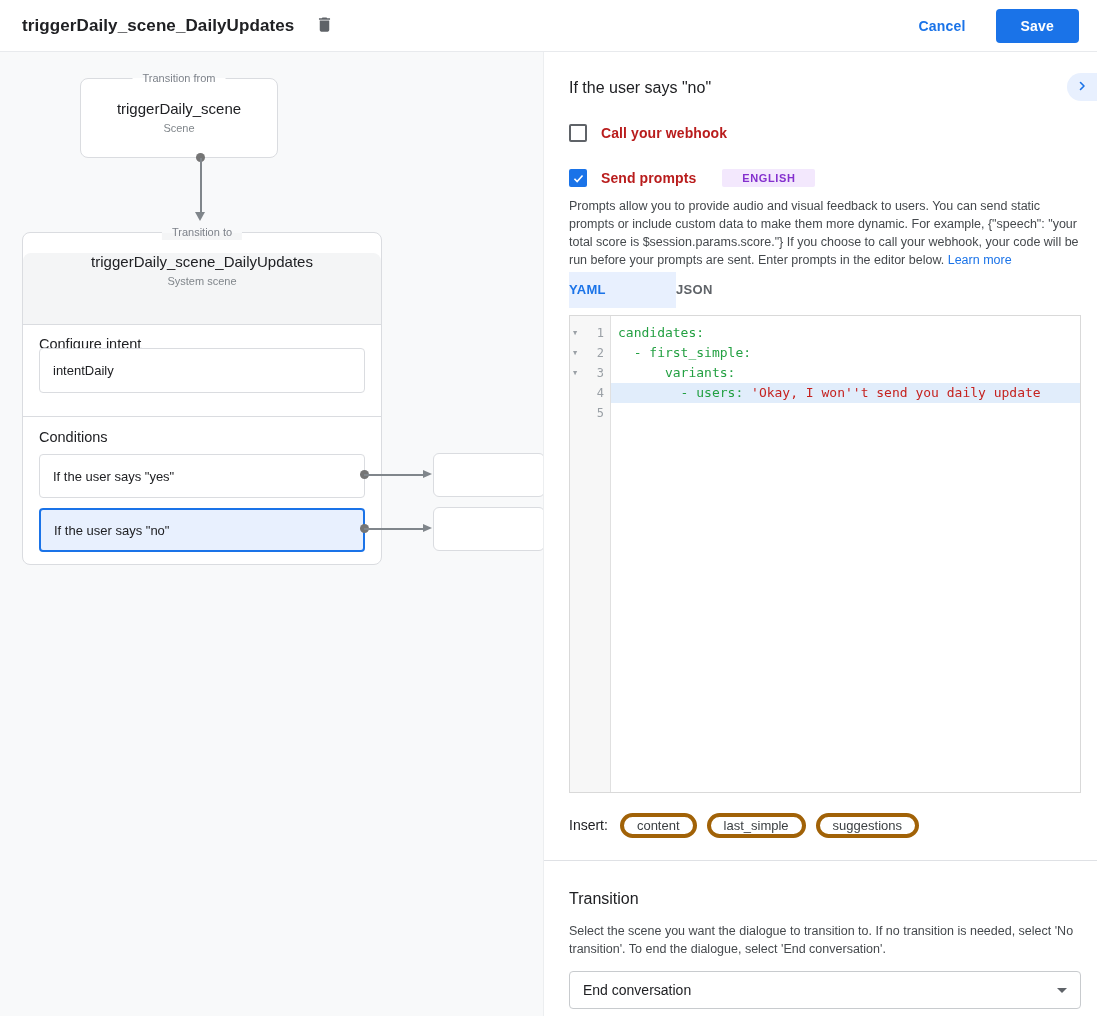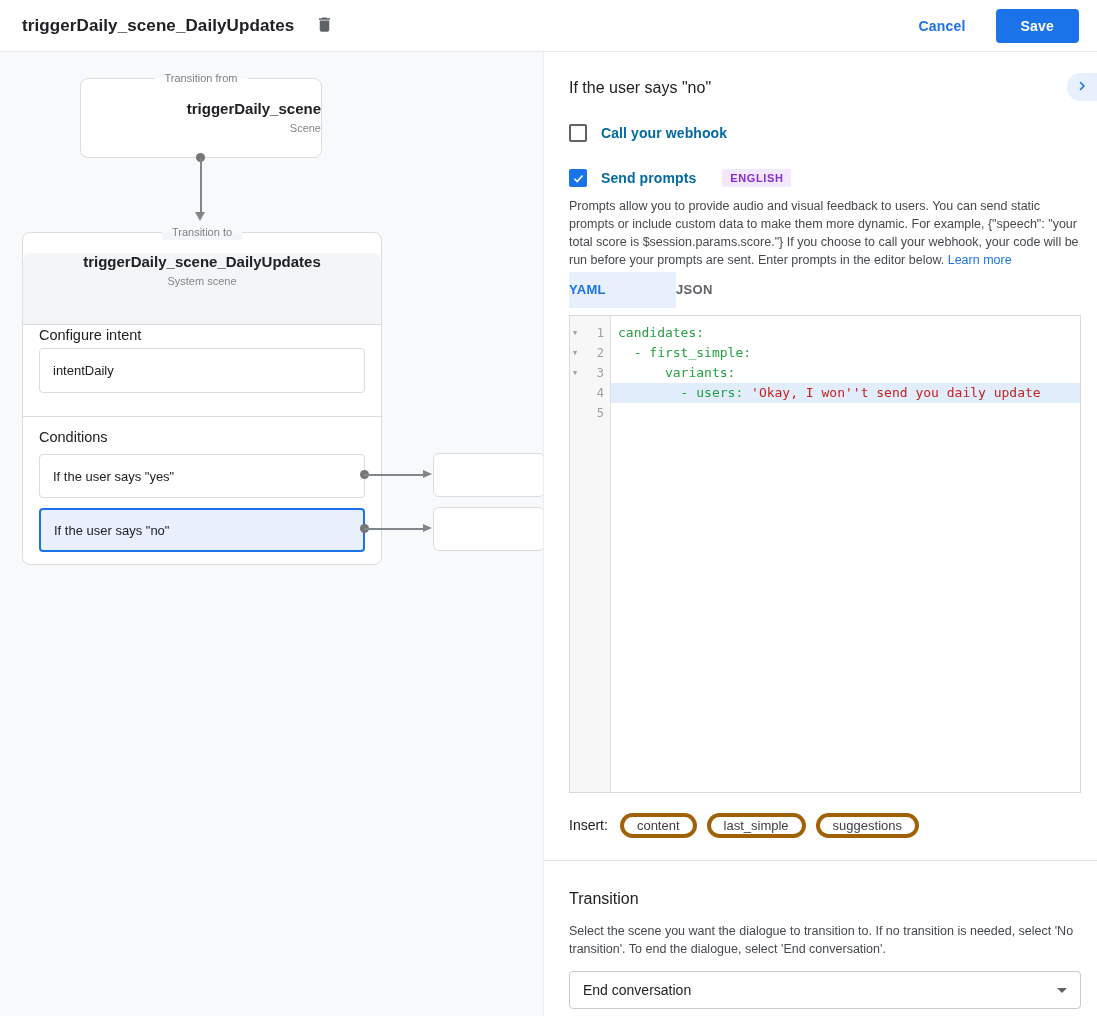--- a/index.html
+++ b/index.html
@@ -20,38 +20,38 @@
   .btn-save { background:var(--accent,#1a73e8); color:#fff; font-size:14px; font-weight:700;
     height:34px; padding:0 25px; border-radius:4px; letter-spacing:.2px; }
 
   
   .canvas { position:absolute; top:52px; left:0; width:543px; bottom:0; background:#f8f9fa; overflow:hidden; }
   .node { position:absolute; background:#fff; border:1px solid #dadce0; border-radius:8px; }
   .legend { position:absolute; top:-8px; left:50%; transform:translateX(-50%); font-size:11px;
     color:#7d828a; padding:0 10px; white-space:nowrap; line-height:15px; }
   .legend-from { background:linear-gradient(180deg,#f8f9fa 50%,#ffffff 50%); }
   .legend-to   { background:linear-gradient(180deg,#f8f9fa 50%,#f4f5f6 50%); }
-  .from-box { left:80px; top:26px; width:242px; height:80px; text-align:right; }
-  .node-title { font-size:15px; color:#202124; margin-top:21px;font-weight:bold; }
+  .from-box { left:80px; top:26px; width:198px; height:80px; text-align:center; }
+  .node-title { font-size:15px; color:#202124; margin-top:21px; }
   .node-sub { font-size:11px; color:#80868b; margin-top:5px; }
 
   .conn-dot { position:absolute; width:9px; height:9px; border-radius:50%; background:#757575; }
   .conn-vline { position:absolute; left:200px; top:106px; width:2px; height:55px; background:#80868b; }
   .arrow-down { position:absolute; left:195px; top:160px; width:0; height:0;
     border-left:5.5px solid transparent; border-right:5.5px solid transparent; border-top:9px solid #80868b; }
   .hline { position:absolute; height:2px; background:#80868b; }
   .arrow-right { position:absolute; width:0; height:0;
     border-top:4.5px solid transparent; border-bottom:4.5px solid transparent; border-left:9px solid #80868b; }
 
   .to-box { left:22px; top:180px; width:360px; height:333px; }
   .to-header { height:72px; background:#f4f5f6; border-bottom:1px solid #dadce0;
     border-radius:8px 8px 0 0; text-align:center; }
   .to-header .node-title { margin-top:20px; }
   .sec-label { position:absolute; left:16px; font-size:14.5px; color:#202124; }
-  .lbl-intent { top:94px; }
+  .lbl-intent { top:103px; }
   .intent-box { position:absolute; left:16px; top:115px; width:326px; height:45px; background:#fff;
     border:1px solid #dadce0; border-radius:4px; display:flex; align-items:center;
     padding-left:13px; font-size:13px; color:#202124; }
   .hdivider { position:absolute; left:0; right:0; top:183px; border-top:1px solid #dadce0; }
   .lbl-cond { top:196px; }
   .cond-list { position:absolute; left:16px; top:221px; width:326px; display:flex; flex-direction:column; gap:10px; }
   .cond { height:44px; background:#fff; border:1px solid #dadce0; border-radius:4px;
     display:flex; align-items:center; padding-left:13px; font-size:13px; color:#202124; }
   .cond.selected { background:var(--selected-bg,#e8f0fe); border:2px solid var(--accent,#1a73e8); }
   .target-box { position:absolute; left:433px; width:112px; height:44px; background:#fff;
@@ -64,23 +64,23 @@
   .collapse-btn { position:absolute; top:21px; right:0; width:30px; height:28px;
     background:var(--selected-bg,#e8f0fe); border-radius:14px 0 0 14px;
     display:flex; align-items:center; justify-content:center; z-index:5; }
   .panel-title { font-size:16px; font-weight:400; color:#202124; margin-top:22px; line-height:28px; }
   .chk-row { display:flex; align-items:center; gap:14px; height:20px; }
   .row1 { margin-top:21px; } .row2 { margin-top:25px; }
   .chk { width:18px; height:18px; border-radius:2px; flex:0 0 auto; display:flex;
     align-items:center; justify-content:center; }
   .chk.unchecked { border:2px solid #5f6368; background:#fff; }
   .chk.checked { background:var(--accent,#1a73e8); }
-  .chk-label { font-size:14px; font-weight:700; color:#0369a1; letter-spacing:.1px; }
+  .chk-label { font-size:14px; font-weight:700; color:#b91c1c; letter-spacing:.1px; }
   .badge { margin-left:12px; background:var(--badge-bg,#f3e8fd); color:var(--badge-text,#8430ce);
-    font-size:11px; font-weight:700; letter-spacing:.6px; padding:3px 8px; border-radius:2px; }
+    font-size:11px; font-weight:700; letter-spacing:.6px; padding:3px 20px; border-radius:2px; }
   .desc { margin-top:9px; font-size:12.5px; line-height:18px; color:#45494d; max-width:512px; }
   .link { color:var(--accent,#1a73e8); text-decoration:none; cursor:pointer; }
 
   .tabs { display:flex; margin-top:3px; }
   .tab { width:107px; height:36px; line-height:36px; font-size:13px;
     font-weight:700; letter-spacing:.3px; color:#5f6368; }
   .tab.active { background:var(--selected-bg,#e8f0fe); color:var(--accent,#1a73e8); }
 
   .editor { margin-top:7px; height:478px; width:512px; border:1px solid #d9d9d9; display:flex;
     font-family:"DejaVu Sans Mono","Liberation Mono",monospace; font-size:13px; background:#fff; }

